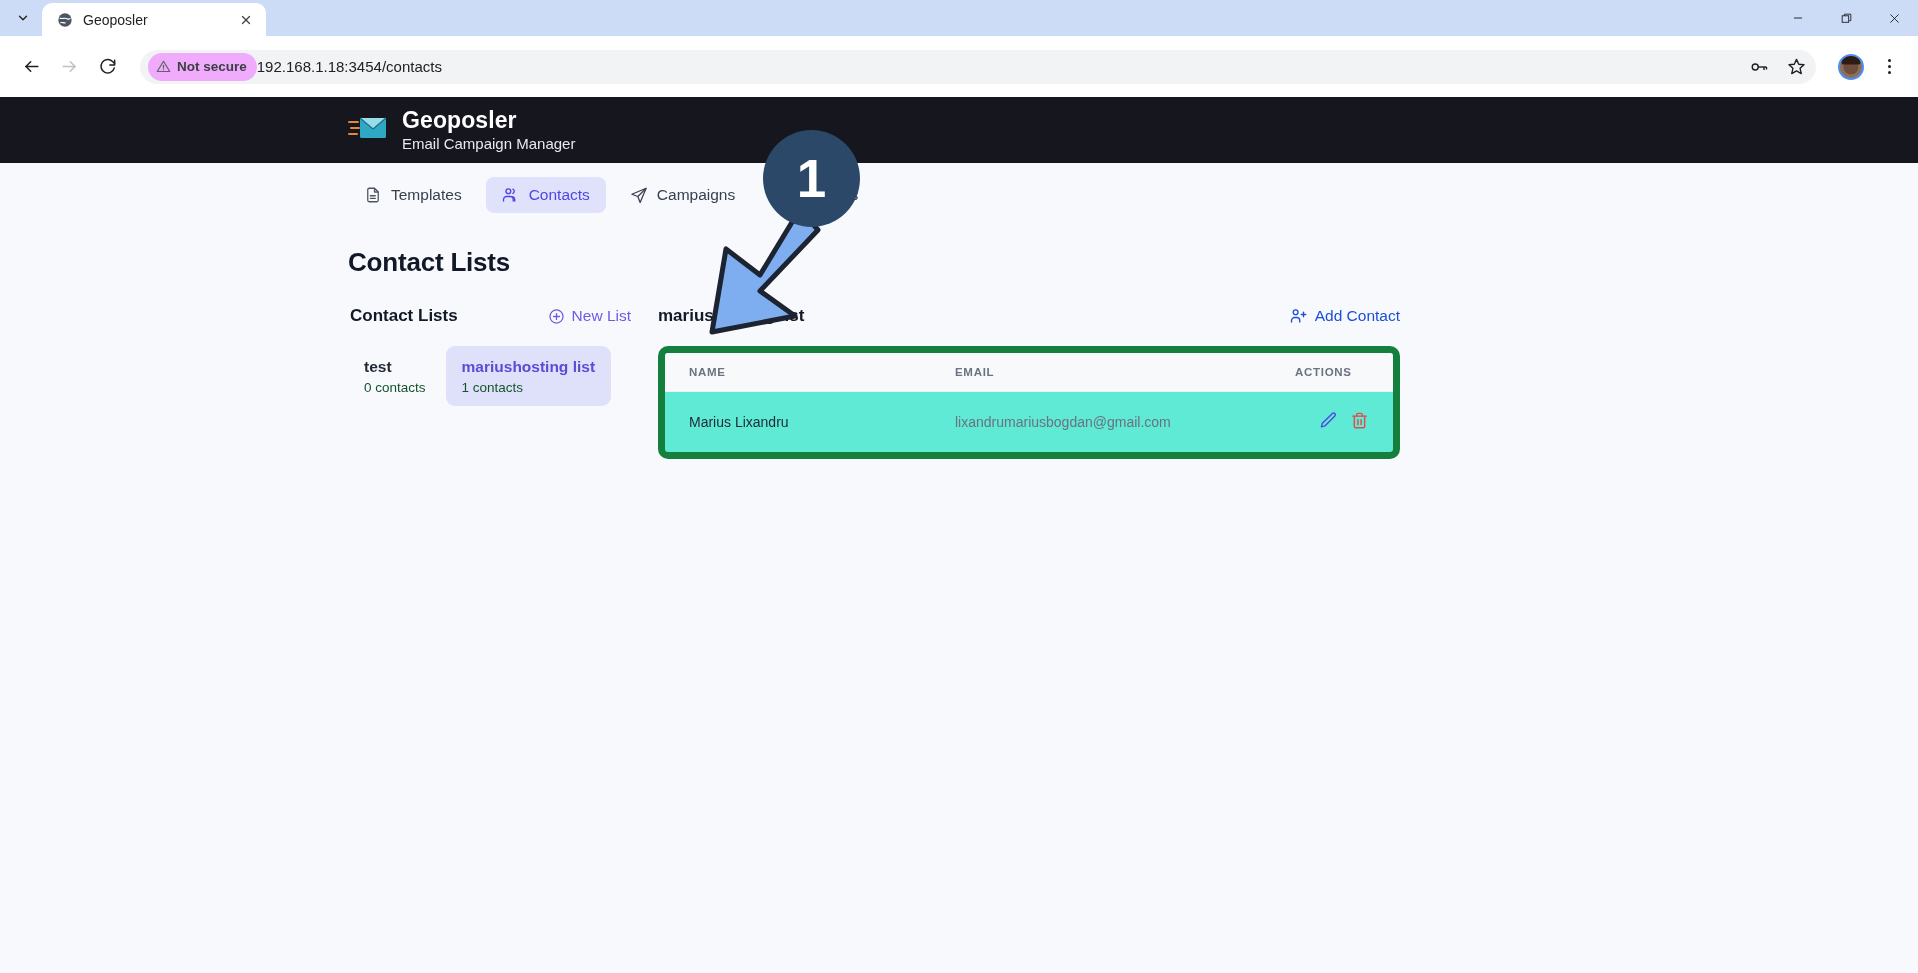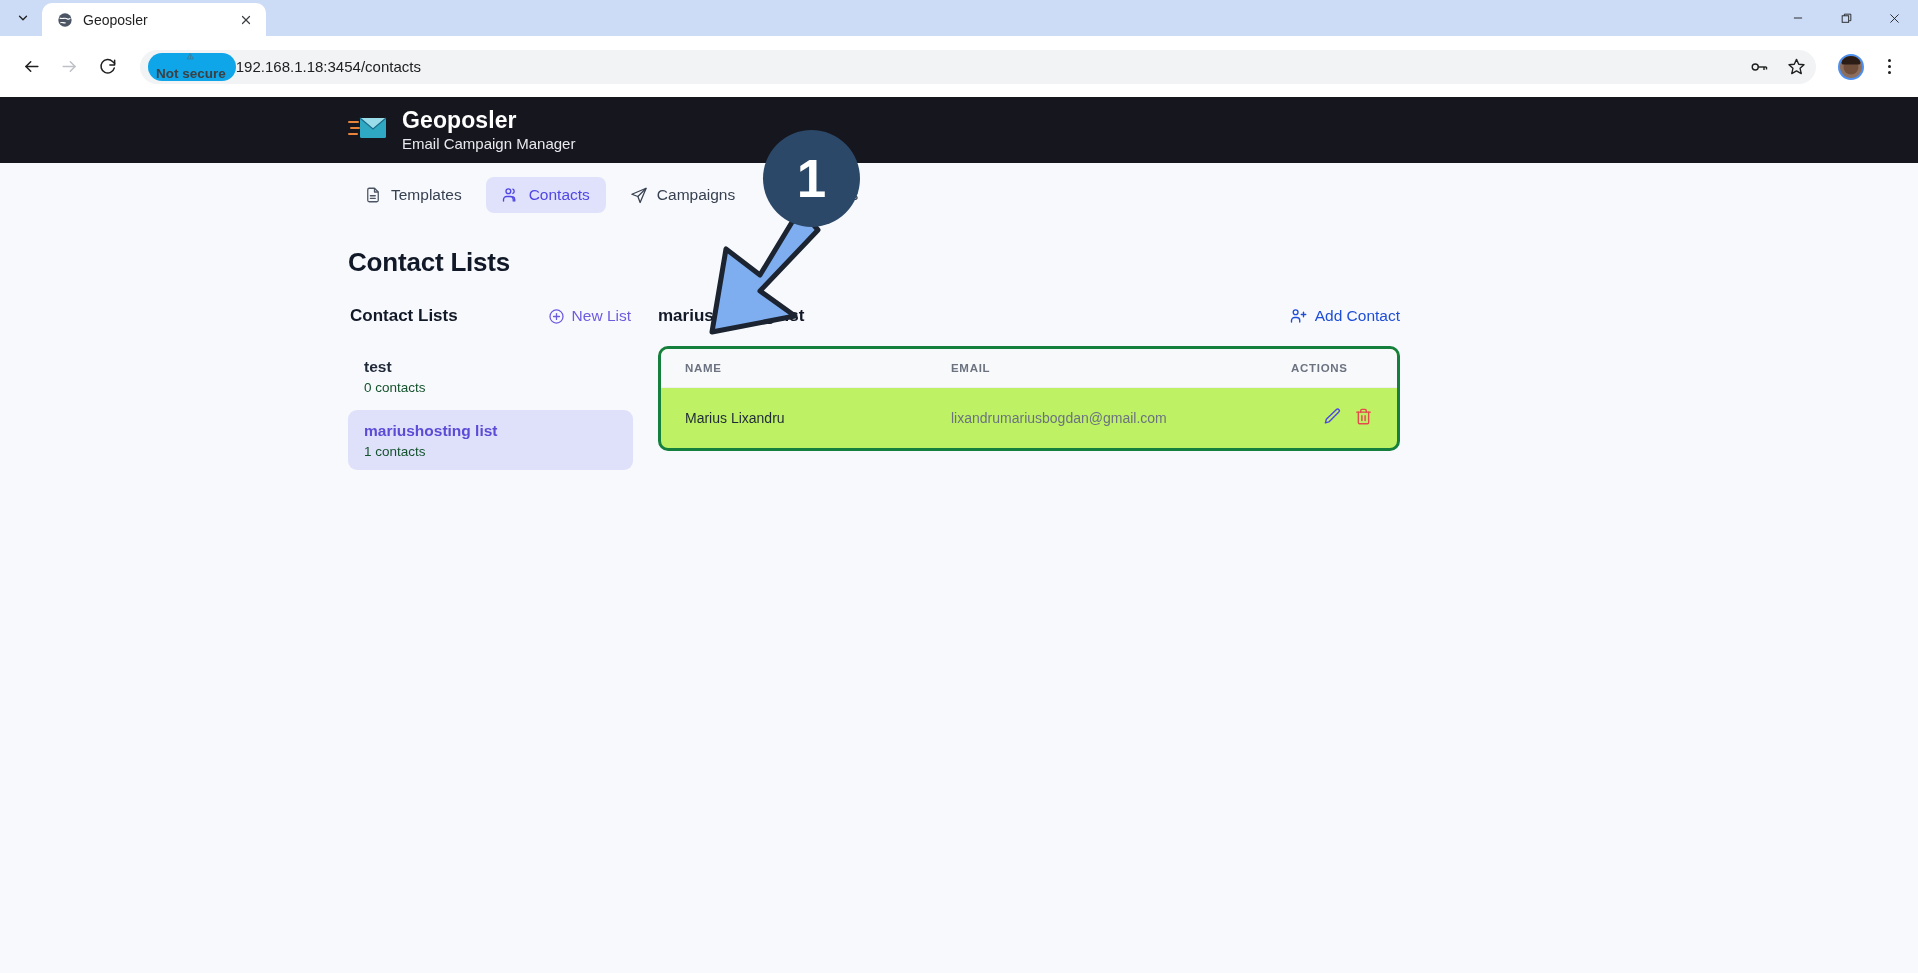--- a/index.html
+++ b/index.html
@@ -99,22 +99,21 @@
   .notsecure-chip {
     height: 28px;
     display: flex;
     align-items: center;
     gap: 6px;
     padding: 0 10px 0 8px;
     border-radius: 14px;
     color: #3c4043;
     font-size: 13.5px;
     font-weight: bold;
-    background: #0ea5e9;
-    flex-direction: column;
+    background: #f0abfc;
   }
   .omnibox-url {
     font-size: 15px;
     color: #202124;
     white-space: nowrap;
   }
   .omnibox-right {
     position: absolute;
     right: 10px;
     display: flex;
@@ -235,21 +234,21 @@
     font-weight: bold;
     color: #111827;
   }
   .newlist-btn {
     display: flex;
     align-items: center;
     gap: 7px;
     color: #6D5BE0;
     font-size: 15.5px;
   }
-  .list-items { margin-top: 18px; display: flex; flex-direction: column; gap: 4px; }
+  .list-items { margin-top: 18px; display: flex; flex-direction: row; gap: 4px; }
   .list-item {
     padding: 11px 16px;
     border-radius: 9px;
   }
   .list-item.selected { background: #DFE1FA; }
   .list-item-name {
     font-size: 15.5px;
     font-weight: bold;
     color: #1F2937;
     line-height: 1.3;
@@ -276,23 +275,23 @@
   .addcontact-btn {
     display: flex;
     align-items: center;
     gap: 7px;
     color: #1d4ed8;
     font-size: 15.5px;
   }
 
   .table-card {
     margin-top: 18px;
-    border: 3px solid #15803d;
+    border: 7px solid #15803d;
     border-radius: 10px;
-    background: #bef264;
+    background: #5eead4;
     overflow: hidden;
   }
   table { width: 100%; border-collapse: collapse; }
   thead tr { background: #F8F9FB; }
   th {
     text-align: left;
     font-size: 11.5px;
     font-weight: bold;
     letter-spacing: .7px;
     color: #6B7280;

